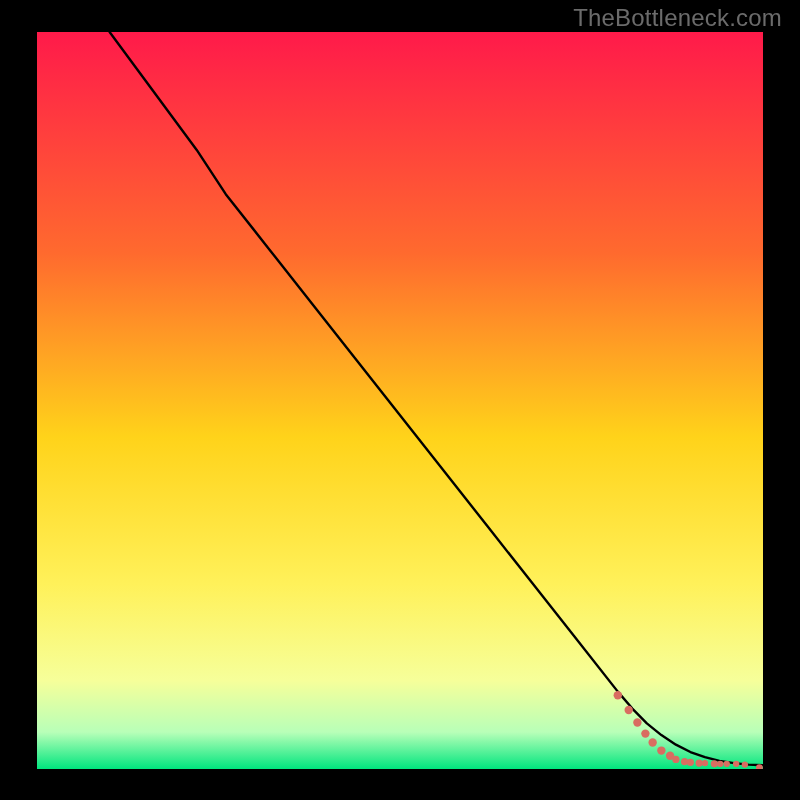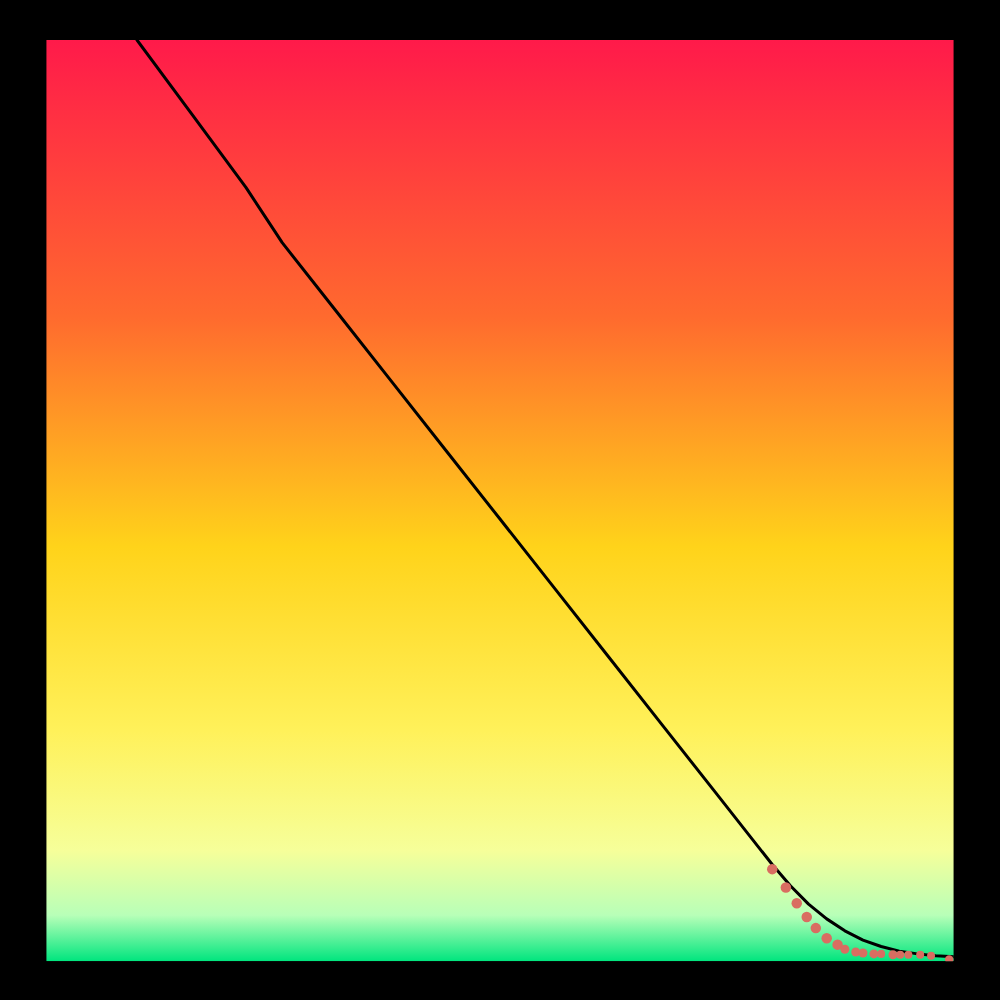--- a/index.html
+++ b/index.html
@@ -35,20 +35,21 @@
     height: 737px;
   }
   svg {
     display: block;
   }
 </style>
 </head>
 <body>
 
 <div class="frame">
+  <div class="watermark">TheBottleneck.com</div>
 
   <div class="plot-wrap">
     <svg id="plot-svg" viewBox="0 0 726 737" width="726" height="737" preserveAspectRatio="none">
       <defs>
         <linearGradient id="bg-grad" x1="0" y1="0" x2="0" y2="1">
           <stop id="g0" offset="0%" stop-color="#ff1a4a"></stop>
           <stop id="g1" offset="30%" stop-color="#ff6a2e"></stop>
           <stop id="g2" offset="55%" stop-color="#ffd31a"></stop>
           <stop id="g3" offset="75%" stop-color="#fff15a"></stop>
           <stop id="g4" offset="88%" stop-color="#f6ff9a"></stop>

